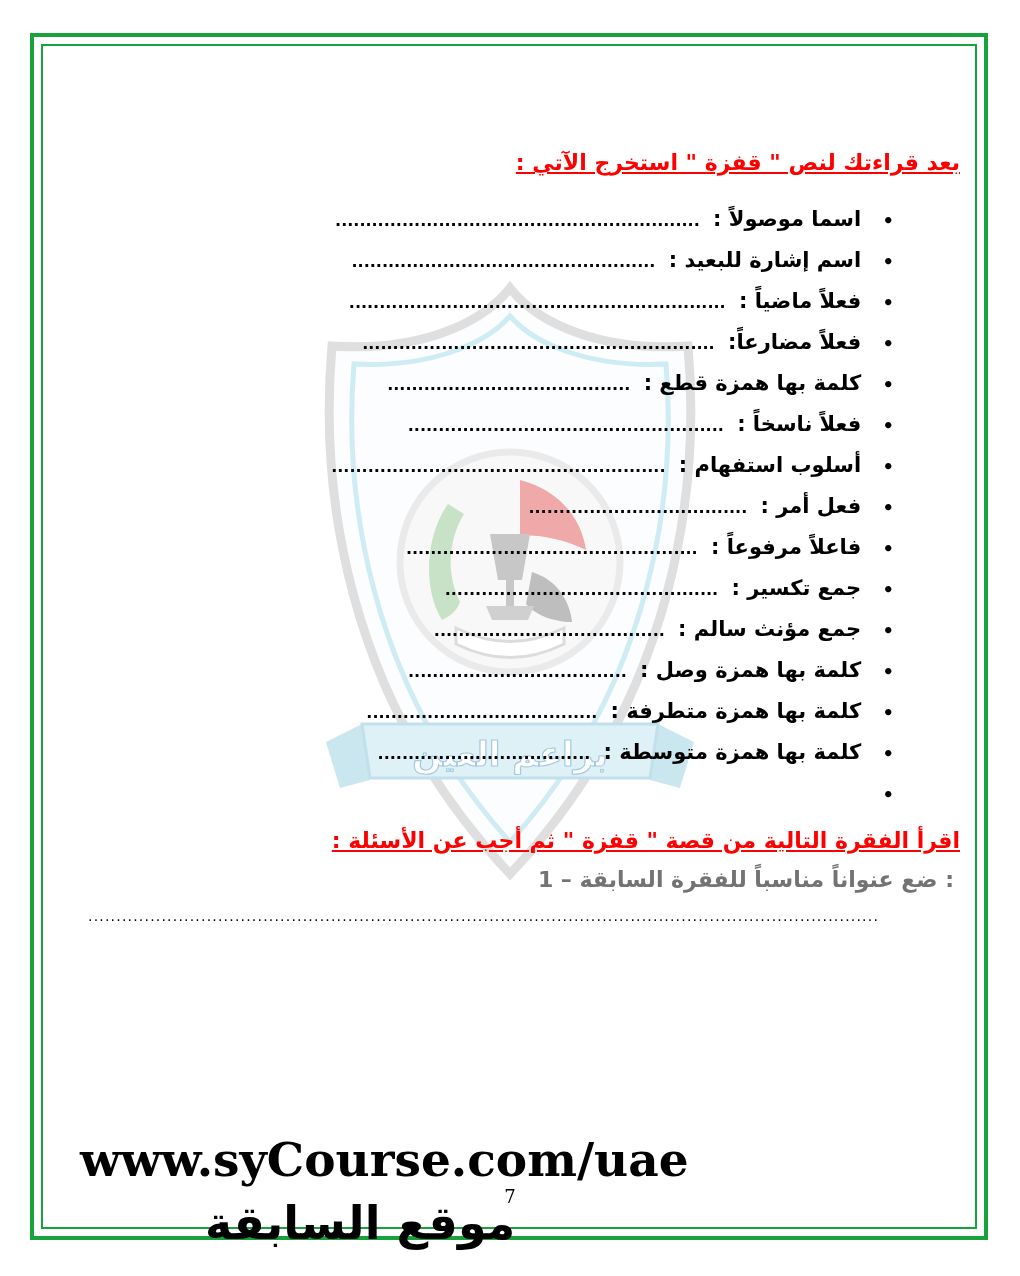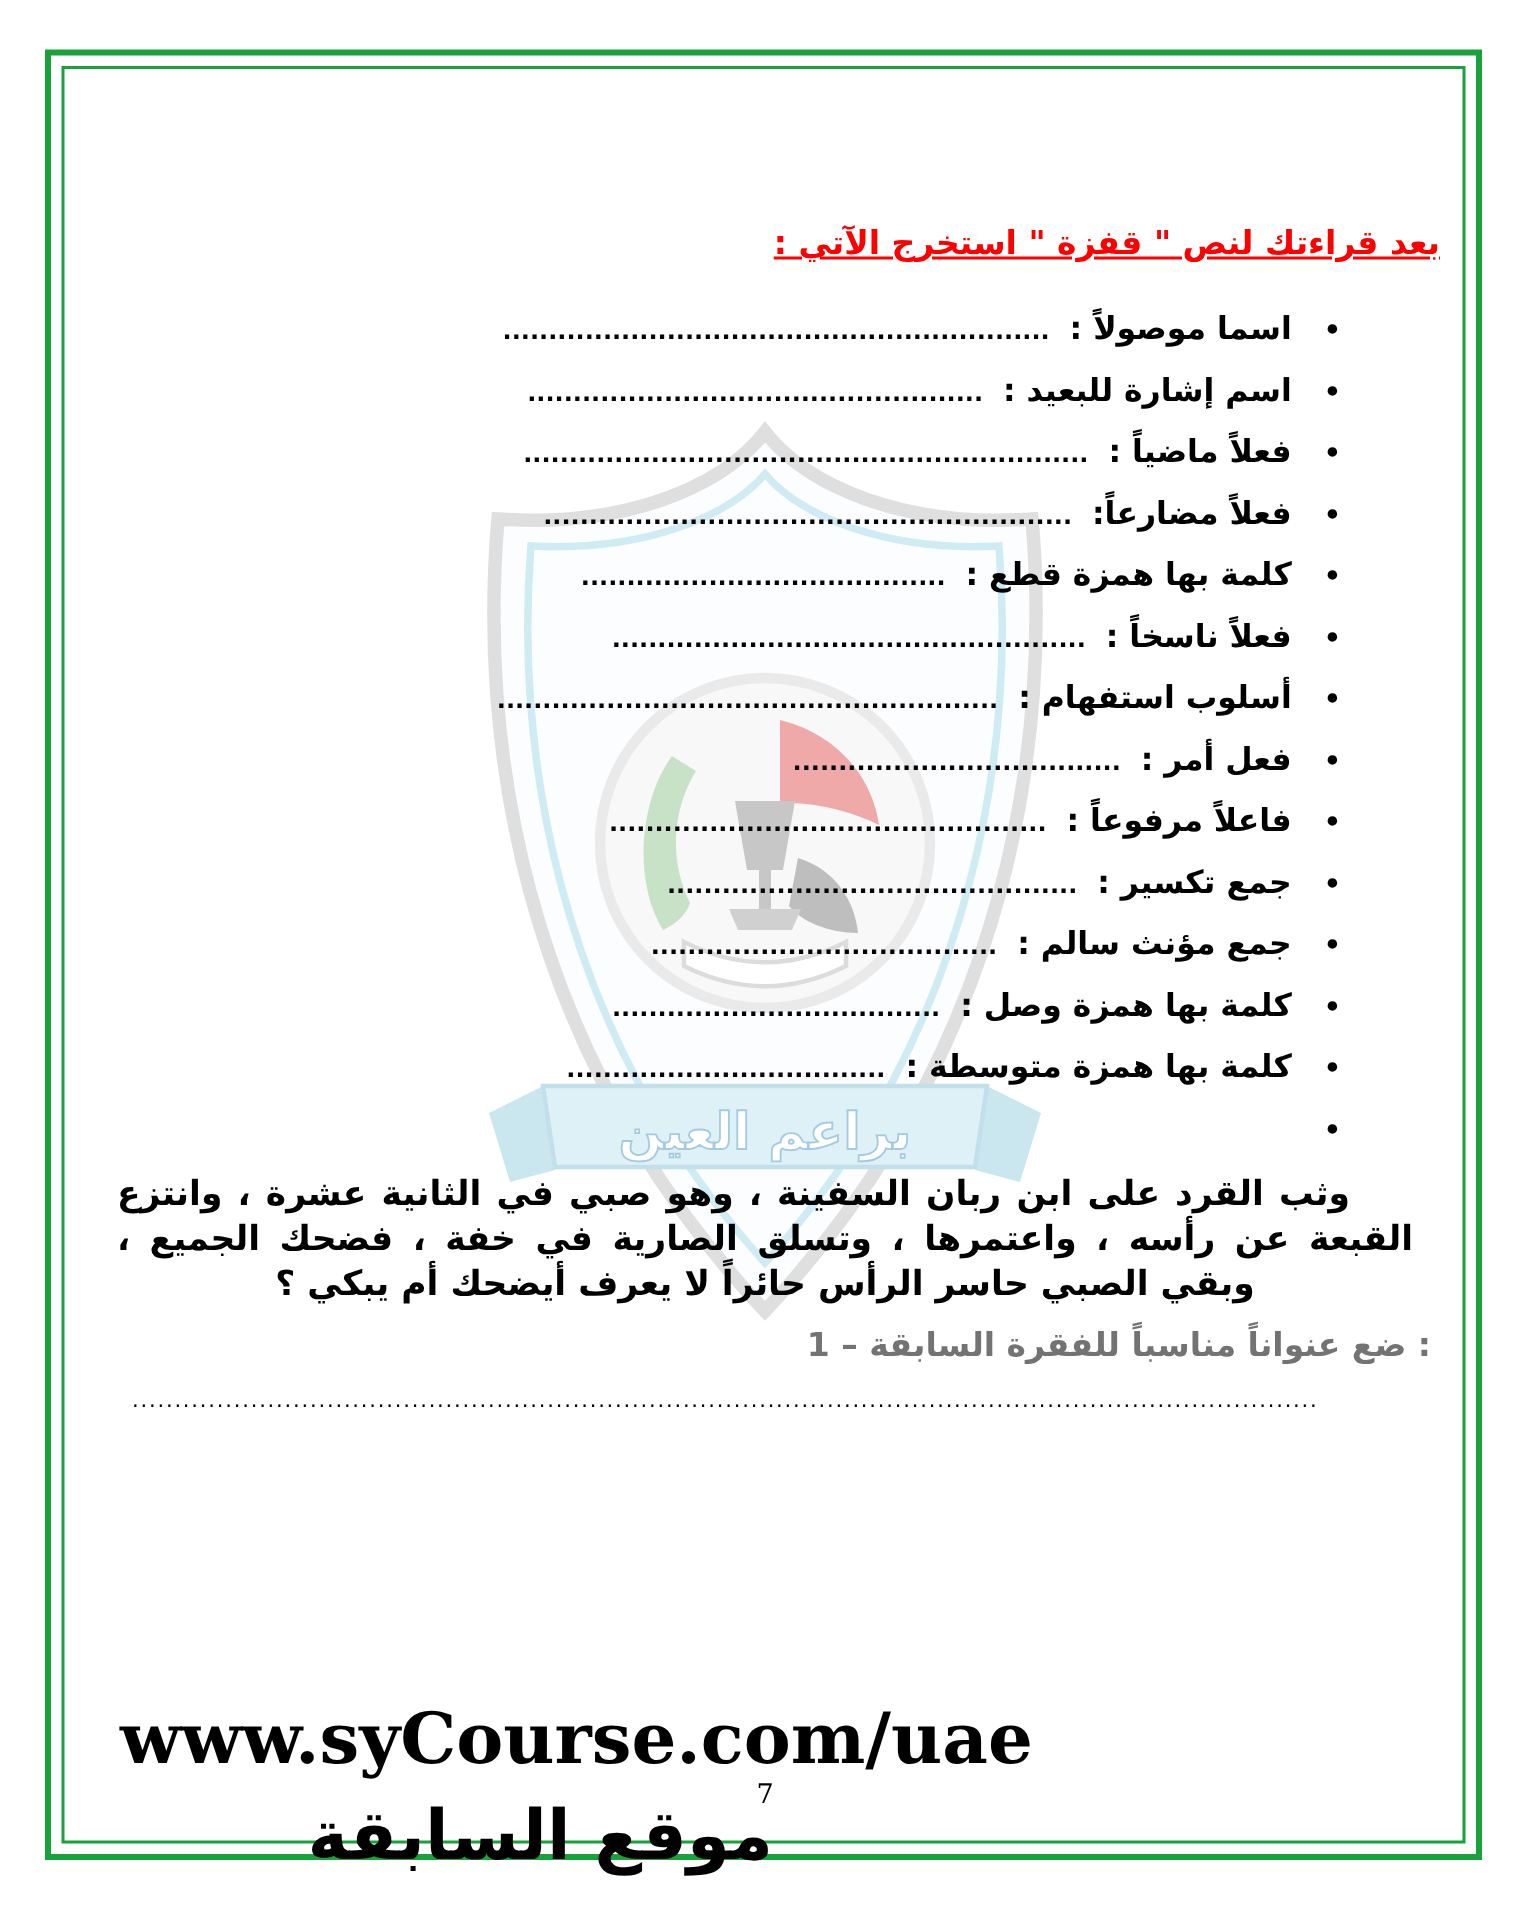--- a/index.html
+++ b/index.html
@@ -137,37 +137,42 @@
     <span class="item-label">جمع مؤنث سالم :</span>
     <span class="item-dots">......................................</span>
   </div>
 
   <div class="ex-item">
     <span class="bullet">•</span>
     <span class="item-label">كلمة بها همزة وصل :</span>
     <span class="item-dots">....................................</span>
   </div>
 
+  <div class="ex-item">
+    <span class="bullet">•</span>
+    <span class="item-label">كلمة بها همزة متطرفة :</span>
+    <span class="item-dots">......................................</span>
+  </div>
 
   <div class="ex-item">
     <span class="bullet">•</span>
     <span class="item-label">كلمة بها همزة متوسطة :</span>
     <span class="item-dots">...................................</span>
   </div>
 
 
   <div class="ex-item">
     <span class="bullet">•</span>
     <span class="item-label"></span>
     <span class="item-dots"></span>
   </div>
 </div>
 
+  <h2 class="sec-title title2">اقرأ الفقرة التالية من قصة " قفزة " ثم أجب عن الأسئلة :</h2>
 
-  <p class="passage">وثب القرد على ابن ربان السفينة ، وهو صبي في الثانية عشرة ، وانتزع القبعة عن رأسه ، واعتمرها ، وتسلق الصارية في خفة ، فضحك الجميع ، وبقي الصبي حاسر الرأس حائراً لا يعرف أيضحك أم يبكي ؟</p>
 
   <div class="question">1 – ضع عنواناً مناسباً للفقرة السابقة :</div>
 
   <div class="answer-line">............................................................................................................................................</div>
 
 </div>
 
 <div class="sycourse">www.syCourse.com/uae</div>
 <div class="pagenum">7</div>
 <div class="almanahj">موقع السابقة</div>

